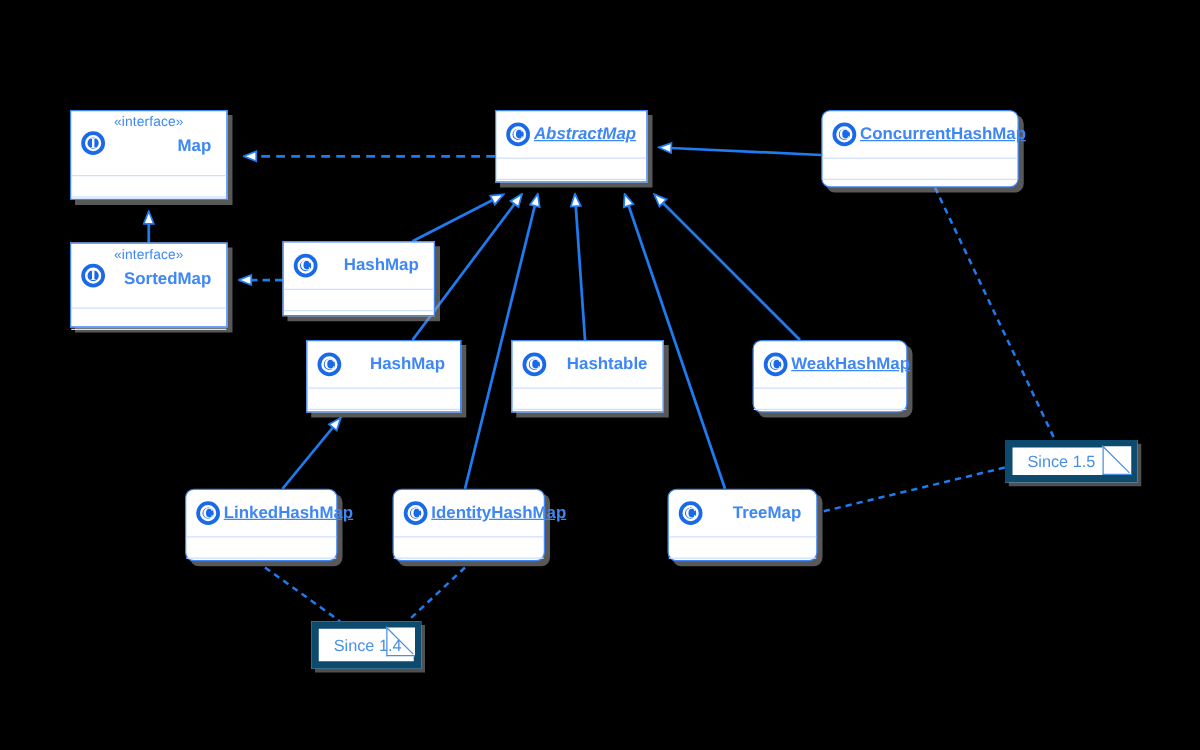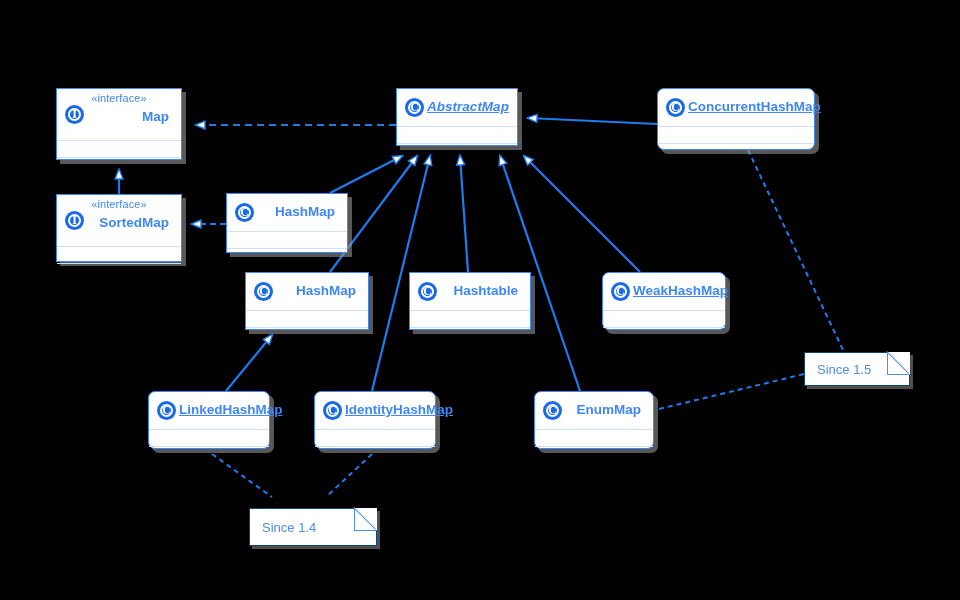--- a/index.html
+++ b/index.html
@@ -110,21 +110,21 @@
   .iface .stereo + .badge { top: 16px; }
   .iface .hdr { height: 52px; }
   .iface .cname { top: 20px; text-align: center; }
   .iface .badge { top: 16px; }
 
   
   .note {
     position: absolute;
     box-sizing: border-box;
     background: #ffffff;
-    border: 1px solid #0c4a6e;
+    border: 6px solid #0c4a6e;
     box-shadow: 3px 3px 0 rgba(160,160,160,0.5);
   }
   .note .fold {
     position: absolute;
     right: -1px;
     top: -1px;
     width: 22px;
     height: 22px;
     background: #ffffff;
     border-left: 1px solid #4a90e2;
@@ -306,29 +306,29 @@
       <div class="badge"><span>C</span></div>
       <div class="cname centered">IdentityHashMap</div>
     </div>
     <div class="row"></div>
     <div class="row last"></div>
   </div>
 
   <div class="node rounded" id="n-enummap" style="left: 534px; top: 391px; width: 120px; height: 58px;">
     <div class="hdr">
       <div class="badge"><span>C</span></div>
-      <div class="cname">EnumMap</div>
+      <div class="cname">TreeMap</div>
     </div>
     <div class="row"></div>
     <div class="row last"></div>
   </div>
 
   <div class="note" id="note-since15" style="left: 804px; top: 352px; width: 106px; height: 34px;">
     <div class="fold"></div>
     <div class="ntext">Since 1.5</div>
   </div>
 
-  <div class="note" id="note-since14" style="left: 249px; top: 497px; width: 128px; height: 38px; margin-top: 11px;">
+  <div class="note" id="note-since14" style="left: 249px; top: 497px; width: 88px; height: 38px;">
     <div class="fold"></div>
     <div class="ntext">Since 1.4</div>
   </div>
 
 </div>
 
 </body></html>

